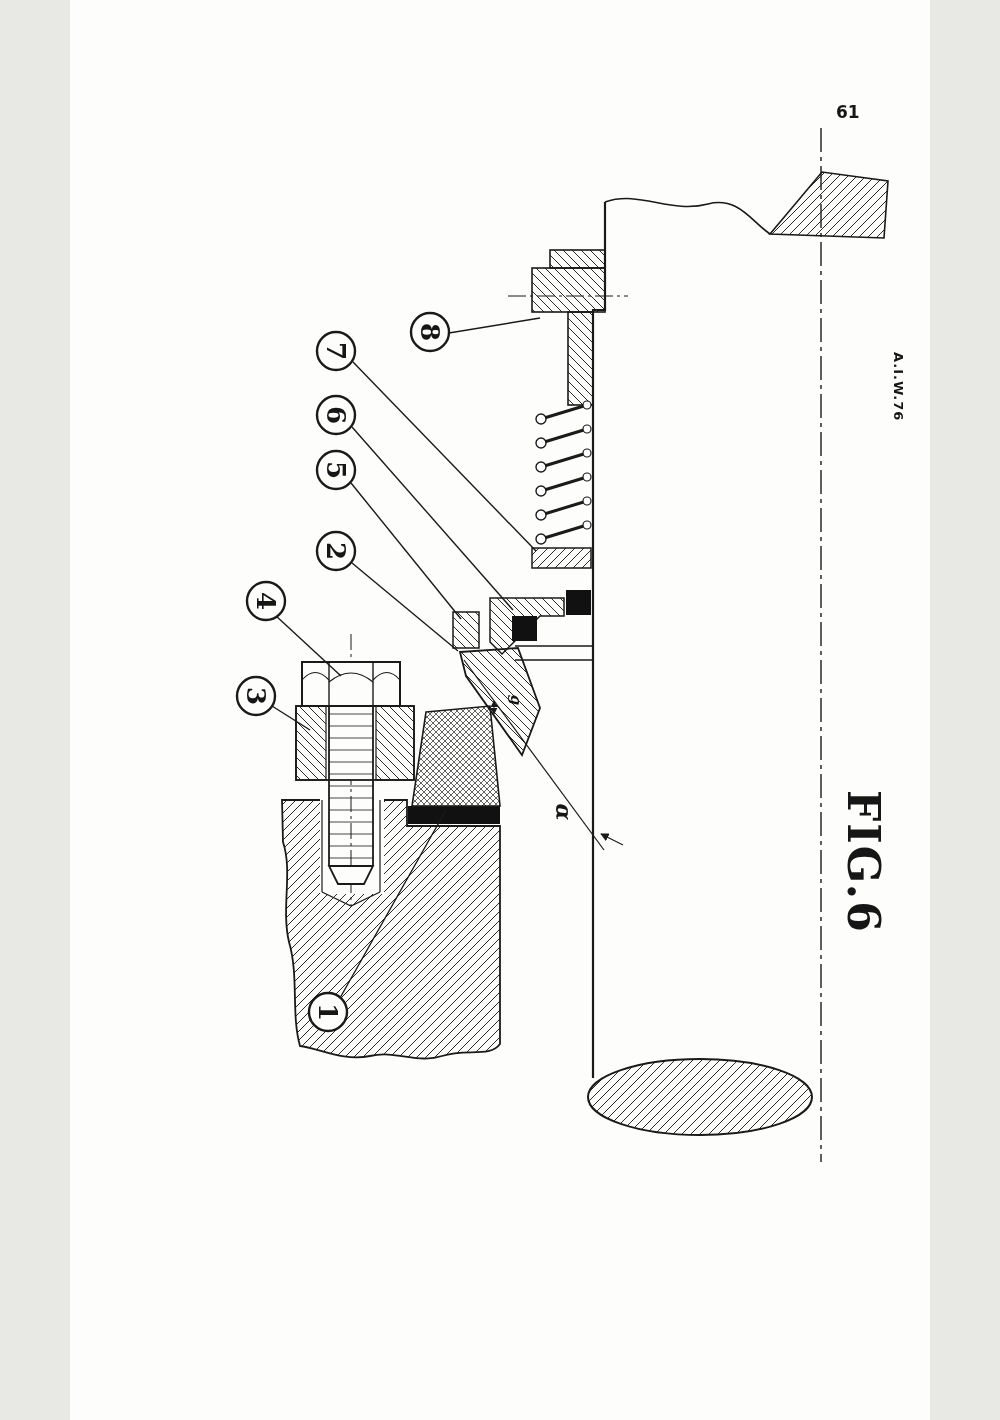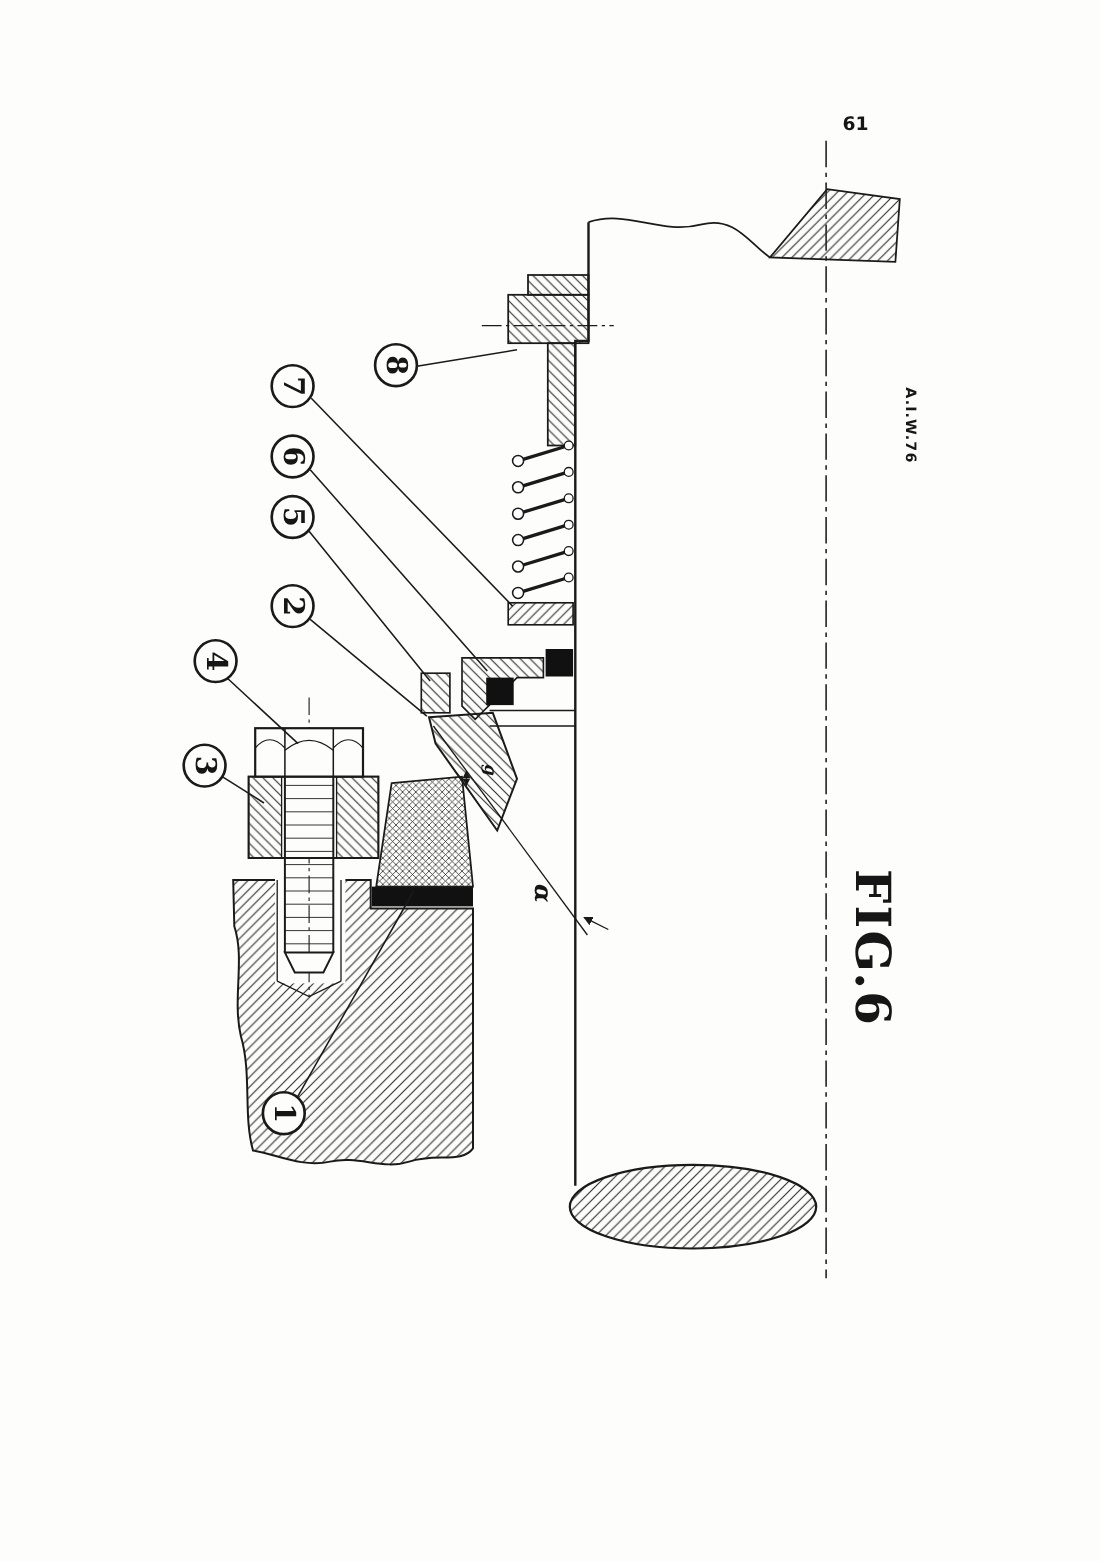--- a/index.html
+++ b/index.html
@@ -1,17 +1,17 @@
 <!DOCTYPE html>
 <html><head>
 <meta charset="utf-8">
 <style>
   html,body { margin:0; padding:0; background:#e8e8e4; }
   .page {
-    width:1000px; height:1420px;
+    width:860px; height:1420px;
     background:#fdfdfb;
     position:relative;
     margin:0 auto;
     font-family:"DejaVu Serif", serif;
     overflow:hidden;
   }
   svg { display:block; }
   .callout-num { font-family:"DejaVu Serif", serif; font-weight:bold; font-size:26px; fill:#161616; }
   .fig-label   { font-family:"DejaVu Serif", serif; font-weight:bold; font-size:44px; fill:#161616; letter-spacing:2px; }
   .credit      { font-family:"DejaVu Sans", sans-serif; font-weight:bold; font-size:13px; fill:#161616; letter-spacing:1px; }

